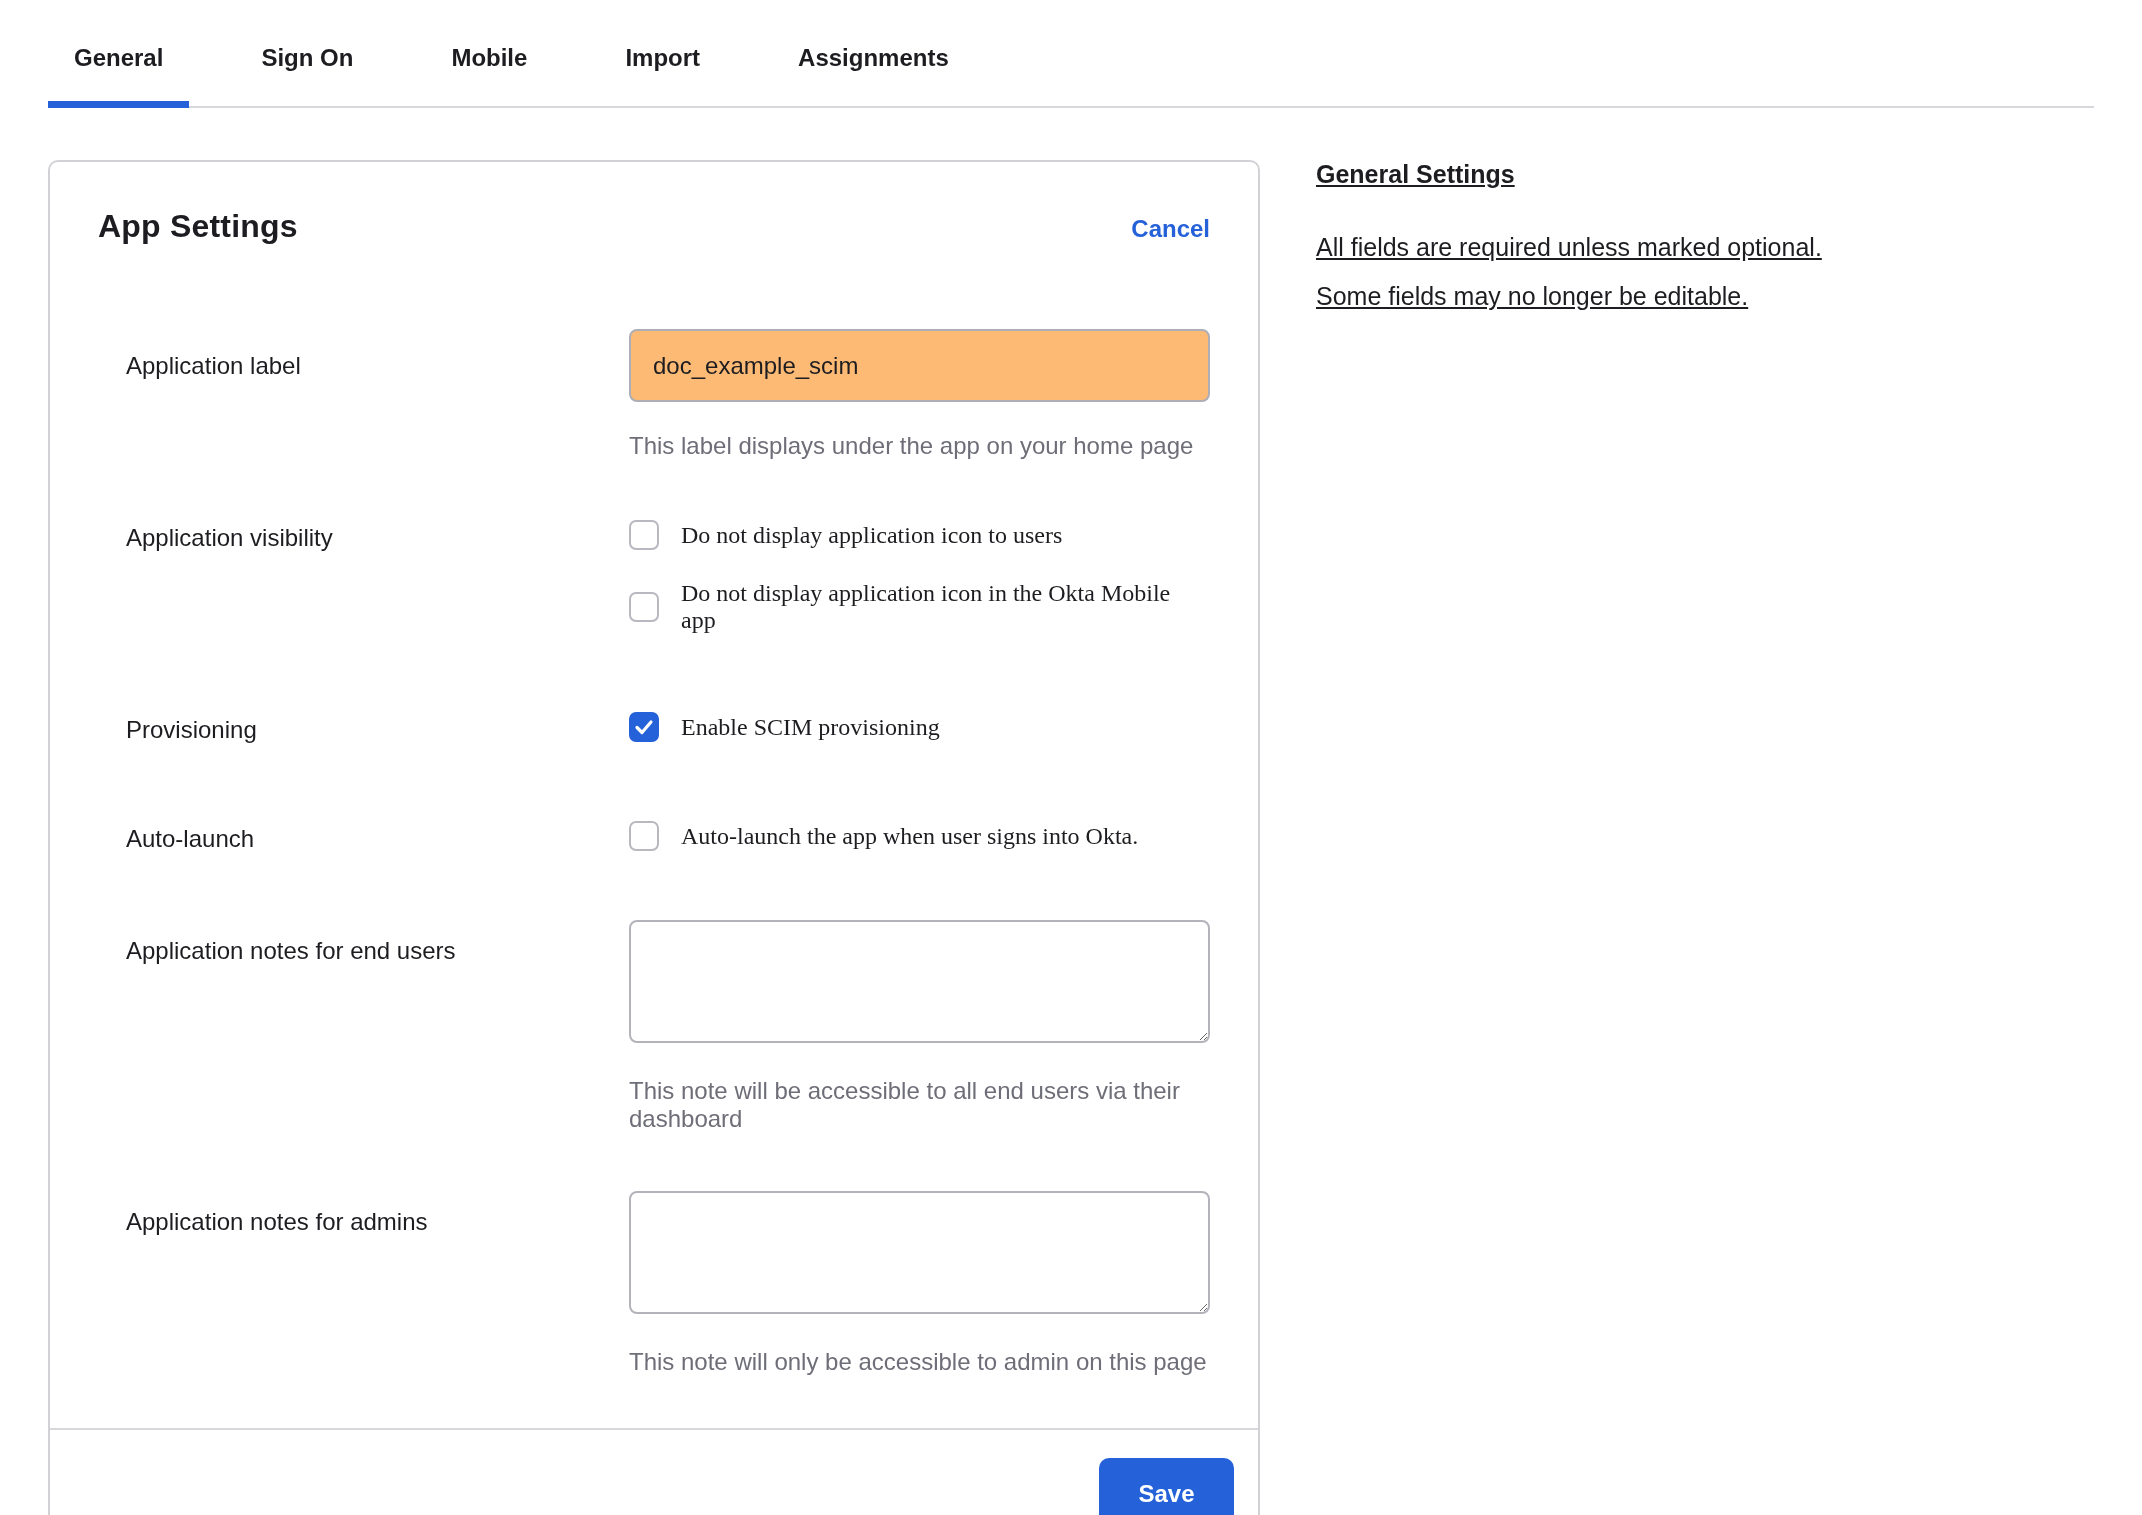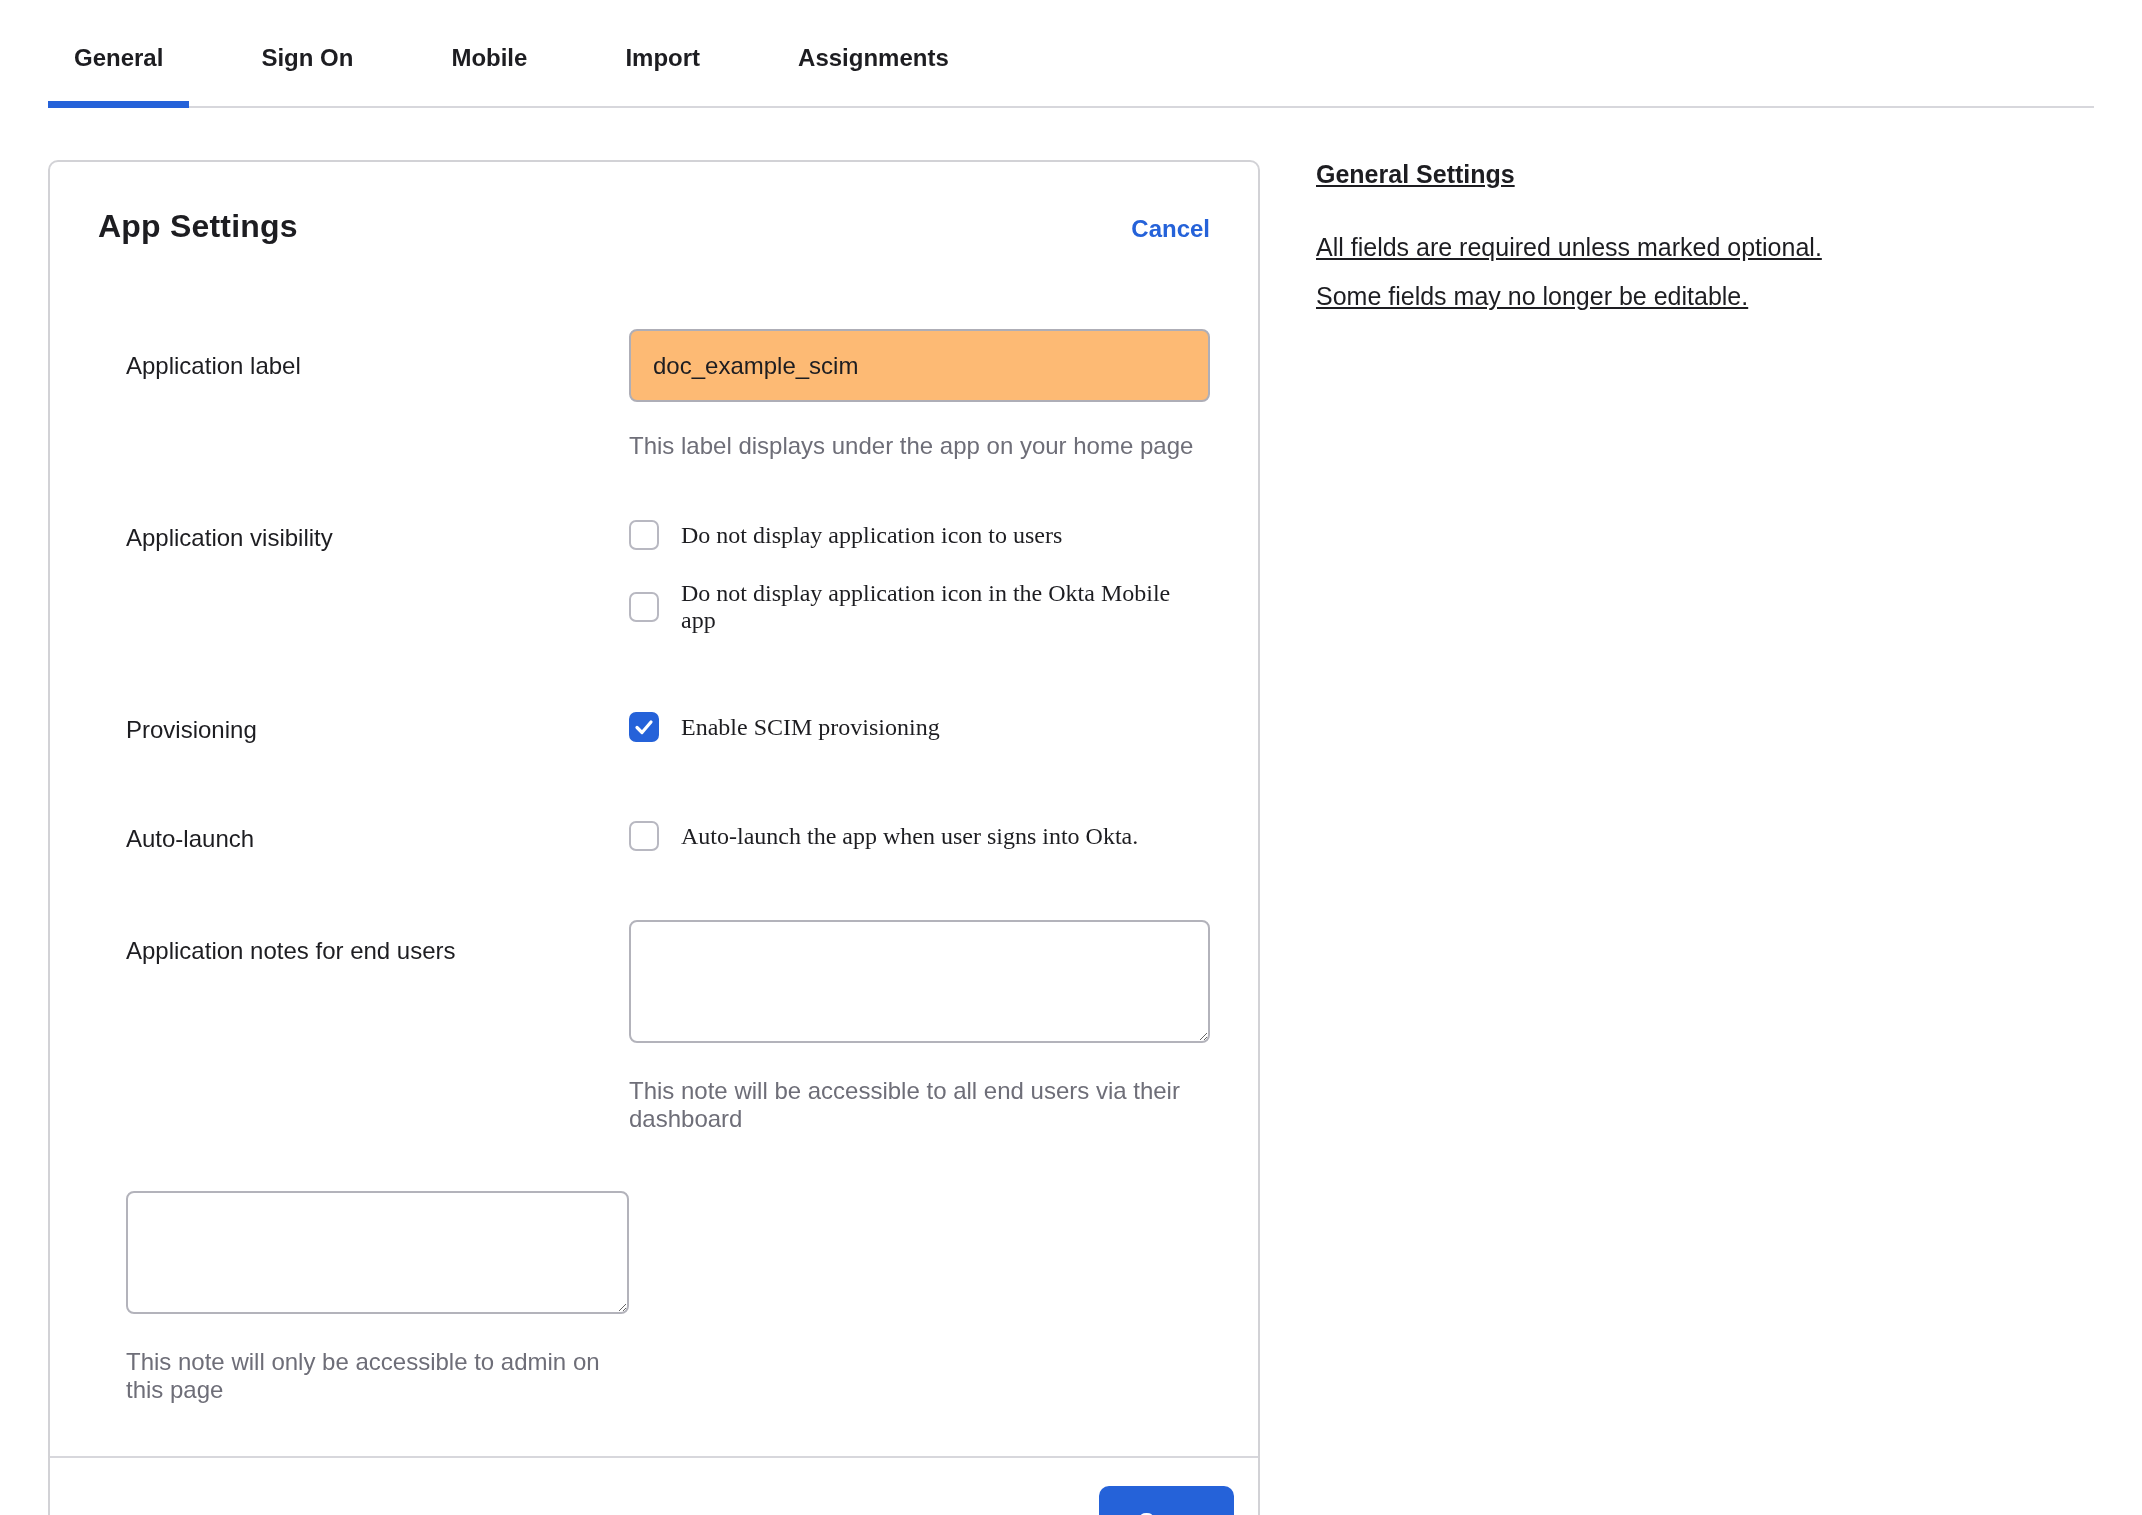--- a/index.html
+++ b/index.html
@@ -234,20 +234,21 @@
 
       <div class="form-row mb-row5">
         <div class="row-label" style="padding-top:16px">Application notes for end users</div>
         <div>
           <textarea class="notes-area" style=""></textarea>
           <div class="helper">This note will be accessible to all end users via their dashboard</div>
         </div>
       </div>
 
       <div class="form-row mb-row6">
+        <div class="row-label" style="padding-top:16px">Application notes for admins</div>
         <div>
           <textarea class="notes-area" style=""></textarea>
           <div class="helper">This note will only be accessible to admin on this page</div>
         </div>
       </div>
 
     </div>
 
     <div class="card-footer">
       <button class="save-button">Save</button>

